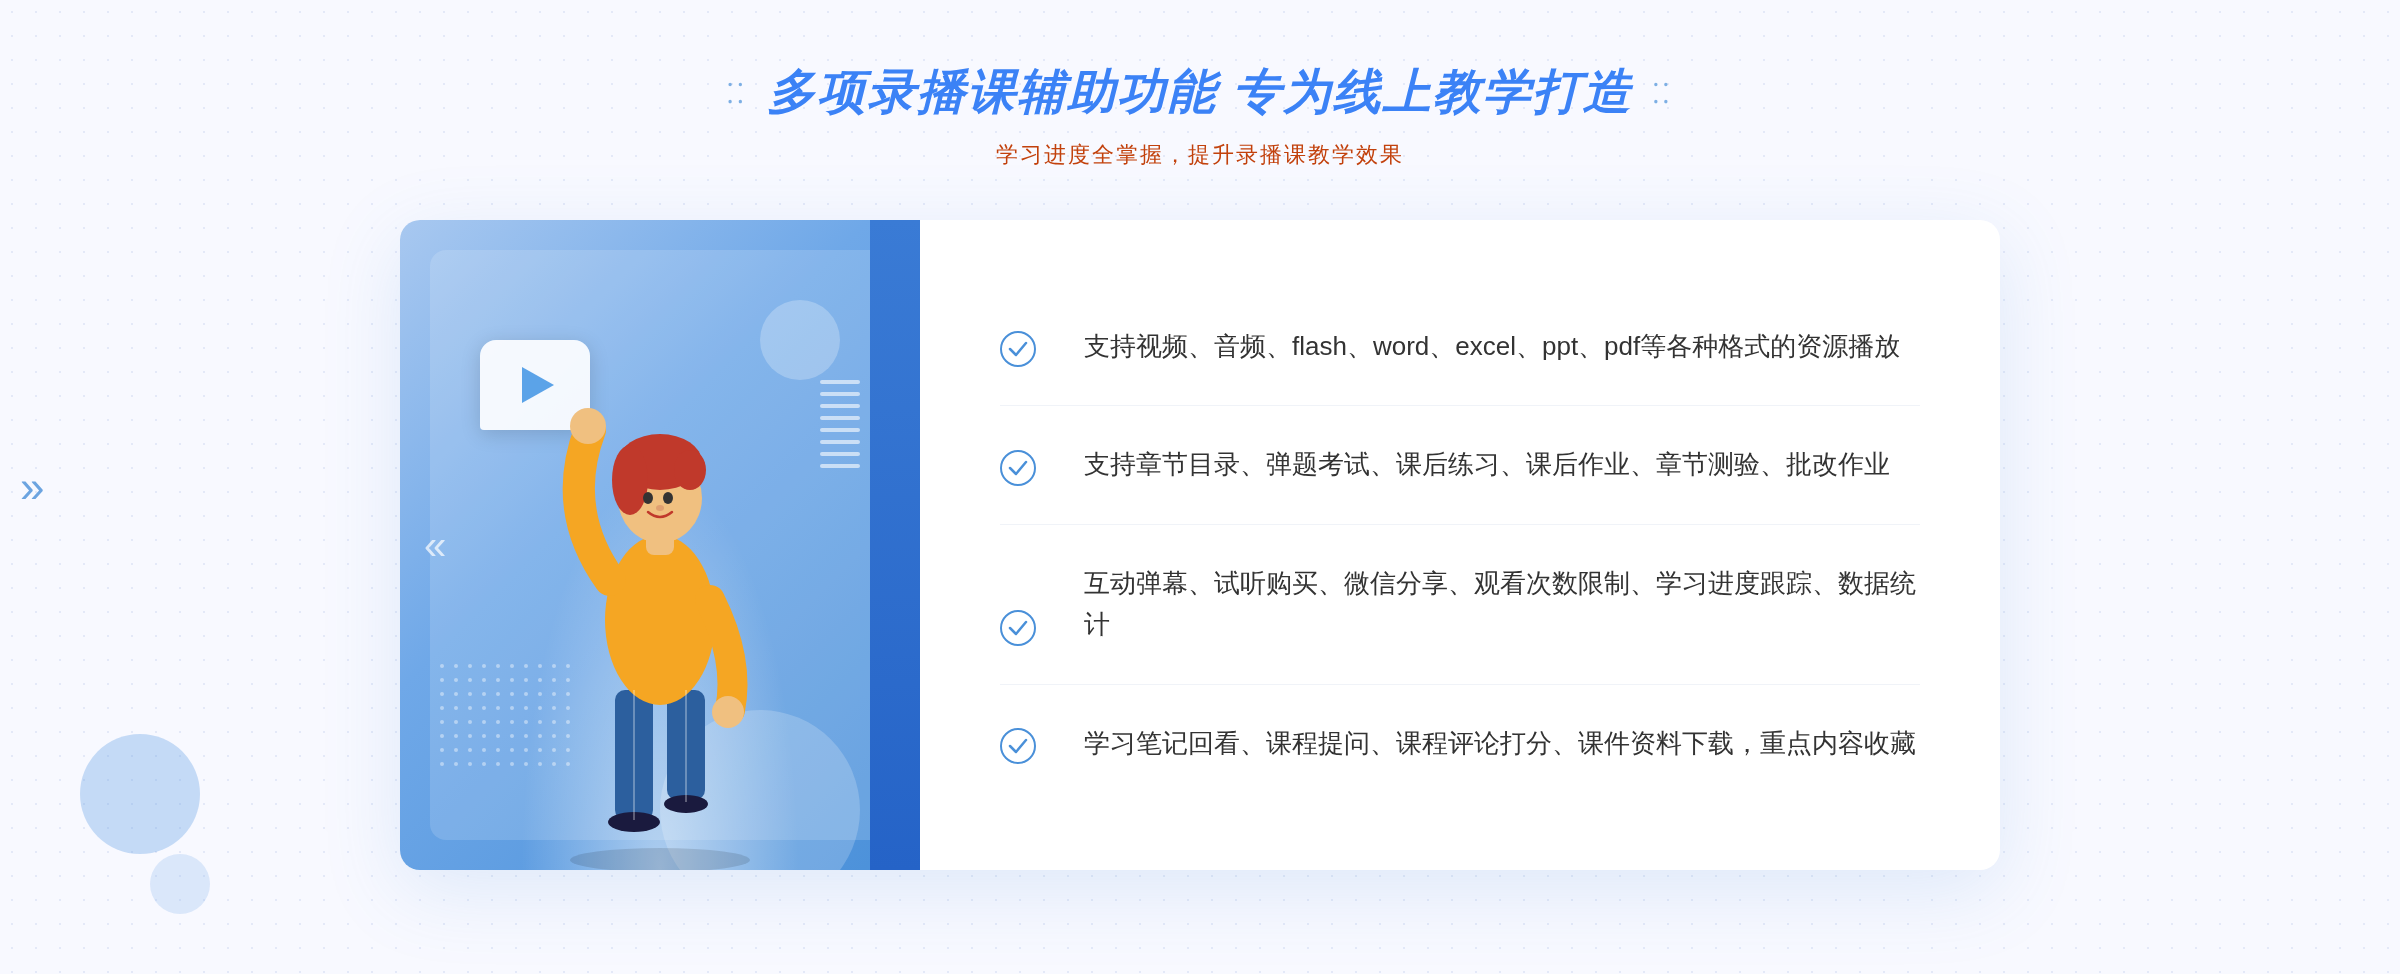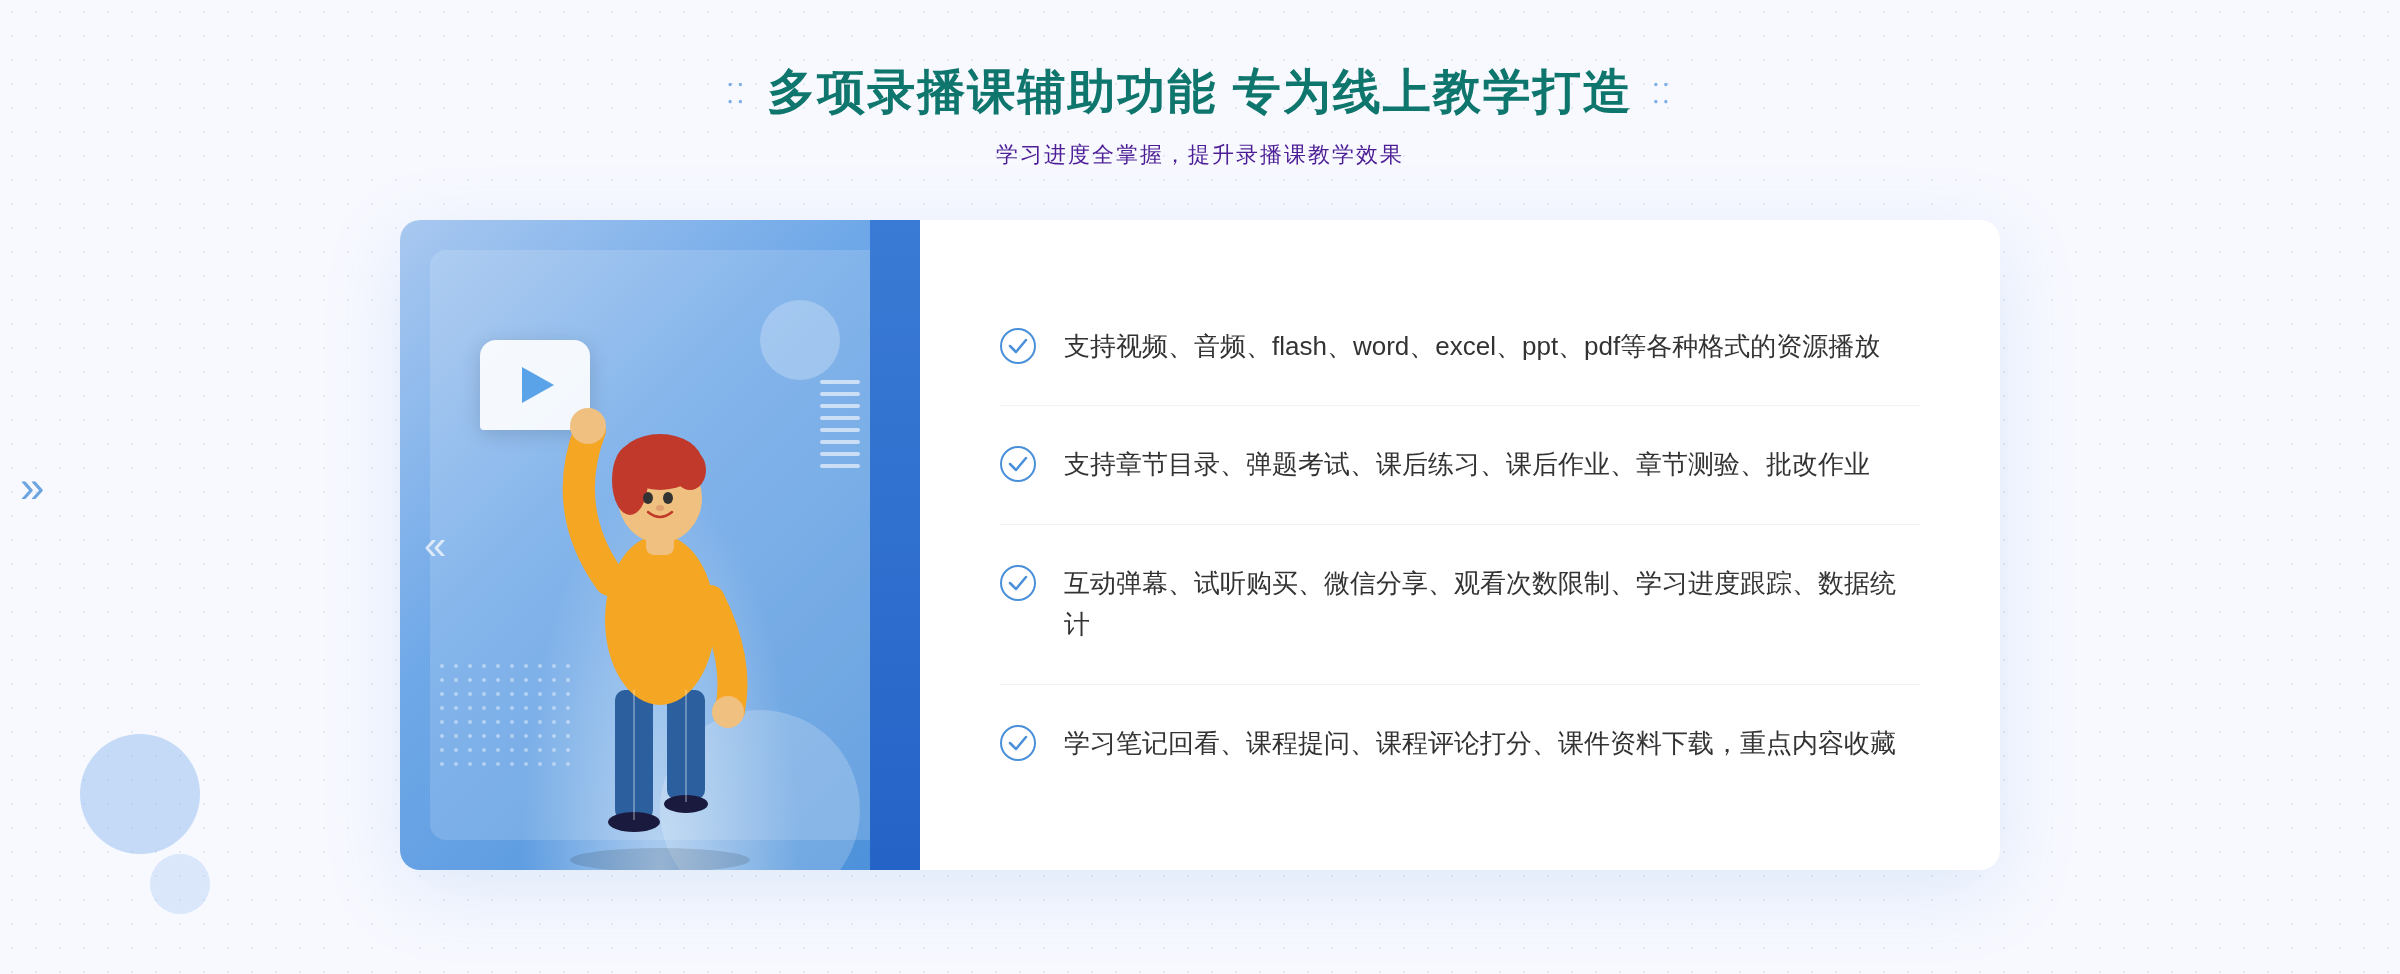--- a/index.html
+++ b/index.html
@@ -60,27 +60,28 @@
     .header-dots {
       color: #4a90d9;
       font-size: 28px;
       letter-spacing: 4px;
       opacity: 0.7;
     }
 
     .header-title {
       font-size: 48px;
       font-weight: 700;
-      color: #0f766e;
+      color: #3b82f6;
       letter-spacing: 2px;
+      font-style: italic;
     }
 
     .header-subtitle {
       font-size: 22px;
-      color: #4c1d95;
+      color: #c2410c;
       letter-spacing: 2px;
     }
 
     .main-content {
       display: flex;
       align-items: stretch;
       position: relative;
       z-index: 1;
       width: 1600px;
       max-width: 90%;
@@ -251,22 +252,22 @@
       flex: 1;
       padding: 60px 80px;
       display: flex;
       flex-direction: column;
       justify-content: center;
       gap: 0;
     }
 
     .feature-item {
       display: flex;
-      align-items: flex-start;
-      gap: 28px;
+      align-items: flex-end;
+      gap: 48px;
       padding: 38px 0;
       border-bottom: 1px solid #f0f3f8;
     }
 
     .feature-item:last-child {
       border-bottom: none;
     }
 
     .check-icon {
       width: 36px;

